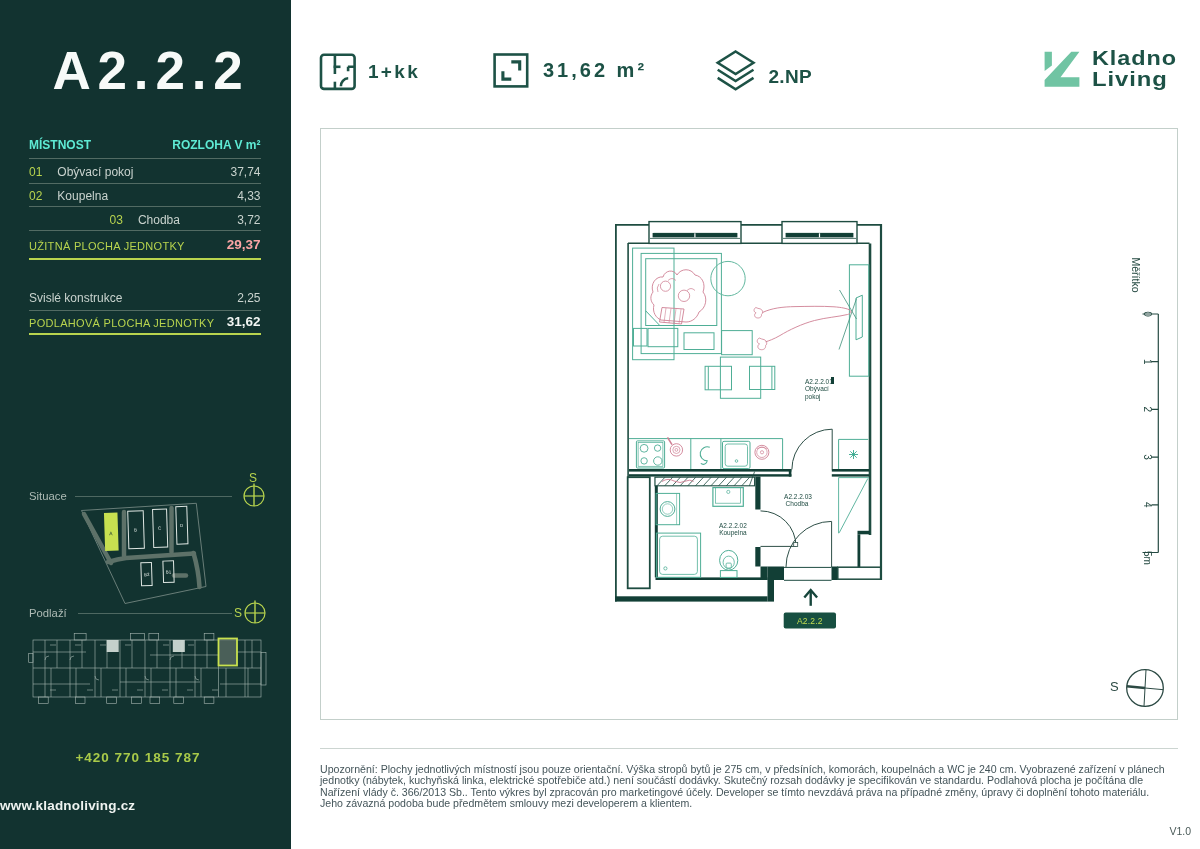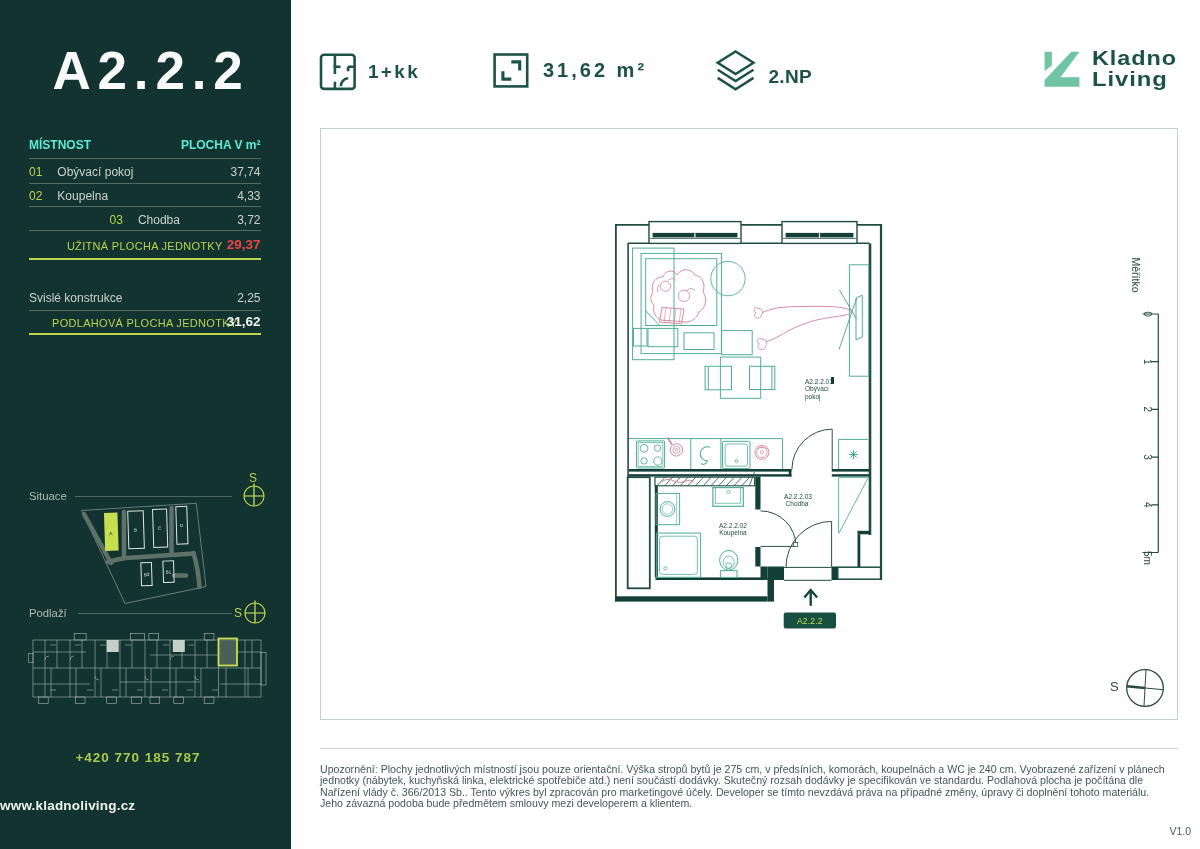--- a/index.html
+++ b/index.html
@@ -9,21 +9,21 @@
   
   #sidebar{position:absolute;left:0;top:0;width:291px;height:849px;background:#123330;}
   #unit{position:absolute;left:5.5px;top:39.5px;width:291px;text-align:center;color:#f7faf8;
         font-size:53px;letter-spacing:6.8px;font-weight:bold;}
   .srow{position:absolute;left:29px;width:231.5px;font-size:12px;color:#c9d3ce;}
   .srow .num{color:#b8d44e;margin-right:15px;}
   .srow{line-height:14px;}
   .srow .val{position:absolute;right:0;top:0;}
   .sdiv{position:absolute;left:29px;width:231.5px;border-top:1px solid #526b63;}
   .accbar{position:absolute;left:29px;width:231.5px;height:2.6px;background:#b8d44e;}
-  .acc{color:#b8d44e;text-align:center;}
+  .acc{color:#b8d44e;}
   .slabel{position:absolute;font-size:11.3px;color:#aebbb5;}
   .sline{position:absolute;border-top:1px solid #4e6861;}
   #phone{position:absolute;left:0;top:750px;width:276px;text-align:center;color:#a9ca49;
          font-size:13.5px;font-weight:bold;letter-spacing:1px;}
   #email{position:absolute;left:0;top:765.5px;width:291px;text-align:center;color:#a9ca49;
          font-size:15px;}
   #www{position:absolute;left:0;top:797.5px;width:291px;text-align:left;color:#eef3f0;
        font-size:13.5px;font-weight:bold;letter-spacing:0.2px;}
   
   .hlabel{position:absolute;color:#1d5246;font-weight:bold;font-size:19px;letter-spacing:1.6px;}
@@ -33,29 +33,29 @@
   
   #footdiv{position:absolute;left:320px;top:748px;width:858px;border-top:1px solid #ccd5d1;}
   #disc{position:absolute;left:320px;top:763.5px;width:900px;font-size:10.6px;line-height:11.6px;
         color:#44555a;}
   #ver{position:absolute;left:1061px;top:825px;width:130px;text-align:right;font-size:10.5px;color:#4a5a58;}
 </style>
 </head>
 <body>
 <div id="sidebar">
   <div id="unit">A2.2.2</div>
-  <div class="srow" style="top:137.5px;font-size:12px;color:#5eead4;font-weight:bold;">MÍSTNOST<span class="val">PLOCHA V m²</span></div>
+  <div class="srow" style="top:137.5px;font-size:12px;color:#5eead4;font-weight:bold;">MÍSTNOST<span class="val">ROZLOHA V m²</span></div>
   <div class="sdiv" style="top:157.5px;"></div>
   <div class="srow" style="top:164.5px;"><span class="num">01</span>Obývací pokoj<span class="val">37,74</span></div>
   <div class="sdiv" style="top:182.7px;"></div>
   <div class="srow" style="top:188.5px;"><span class="num">02</span>Koupelna<span class="val">4,33</span></div>
   <div class="sdiv" style="top:206px;"></div>
   <div class="srow" style="top:212.5px;text-align:center;"><span class="num">03</span>Chodba<span class="val">3,72</span></div>
   <div class="sdiv" style="top:229.8px;"></div>
-  <div class="srow acc" style="top:239.3px;font-size:11px;letter-spacing:0.3px;">UŽITNÁ PLOCHA JEDNOTKY<span class="val" style="color:#ef4444;font-weight:bold;font-size:13.5px;letter-spacing:0;top:-1px;">29,37</span></div>
+  <div class="srow acc" style="top:239.3px;font-size:11px;letter-spacing:0.3px;">UŽITNÁ PLOCHA JEDNOTKY<span class="val" style="color:#fca5a5;font-weight:bold;font-size:13.5px;letter-spacing:0;top:-1px;">29,37</span></div>
   <div class="accbar" style="top:257.6px;"></div>
   <div class="srow" style="top:291.3px;">Svislé konstrukce<span class="val">2,25</span></div>
   <div class="sdiv" style="top:309.6px;"></div>
   <div class="srow acc" style="top:316.2px;font-size:11px;letter-spacing:0.3px;">PODLAHOVÁ PLOCHA JEDNOTKY<span class="val" style="color:#f2f6f3;font-weight:bold;font-size:13.5px;letter-spacing:0;top:-1px;">31,62</span></div>
   <div class="accbar" style="top:332.8px;"></div>
 
   <div class="slabel" style="left:29px;top:489.5px;">Situace</div>
   <div class="sline" style="left:75px;top:495.5px;width:157px;"></div>
   <svg class="abs" style="left:238px;top:466px;" width="34" height="44" viewBox="0 0 34 44">
     <text x="11" y="16" font-size="12" fill="#b8d44e">S</text>

